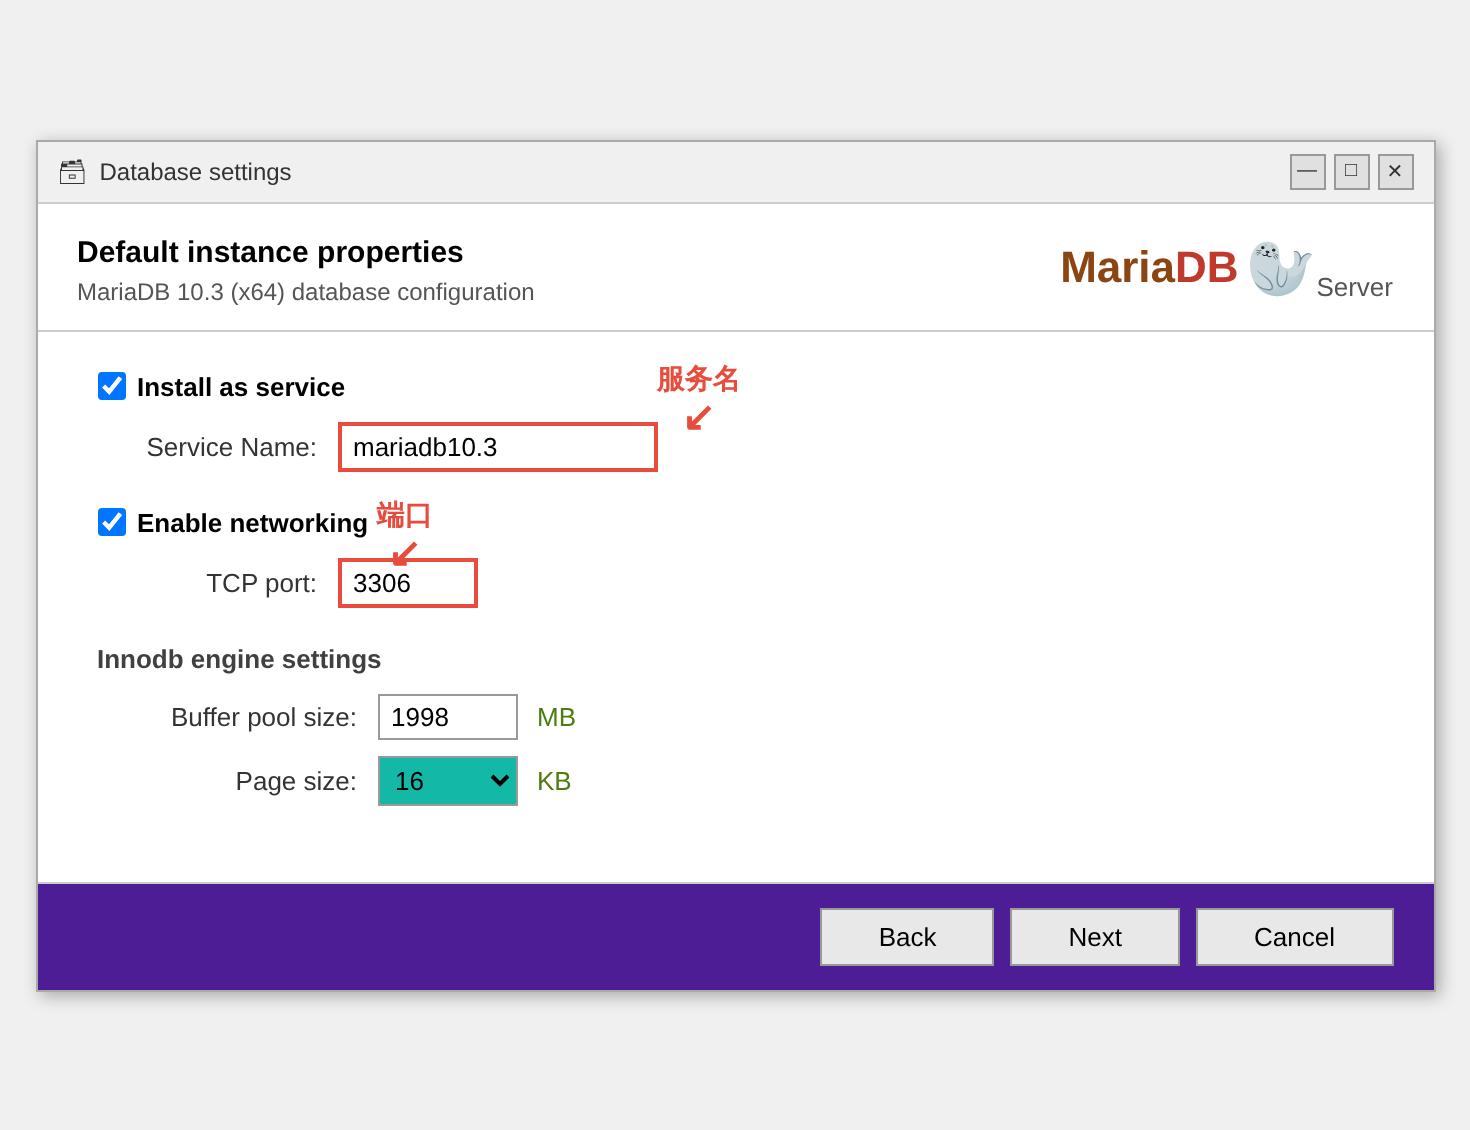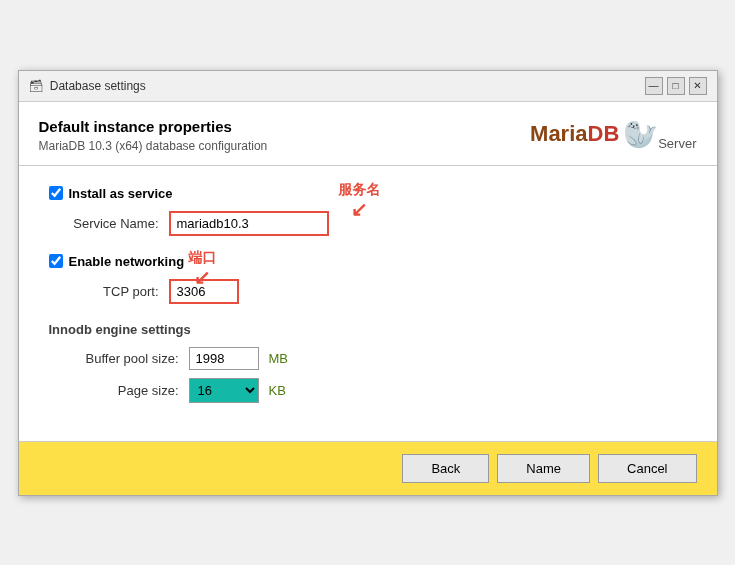--- a/index.html
+++ b/index.html
@@ -141,21 +141,21 @@
     .annotation {
       display: flex;
       flex-direction: column;
       align-items: center;
       position: absolute;
       color: #e74c3c;
       font-size: 14px;
       font-weight: bold;
     }
     .annotation.service-ann {
-      left: 270px;
+      left: 260px;
       top: -30px;
     }
     .annotation.tcp-ann {
       left: 120px;
       top: -30px;
     }
     .innodb-section {
       margin-top: 10px;
     }
     .innodb-title {
@@ -205,21 +205,21 @@
     .footer-divider {
       border: none;
       border-top: 1px solid #ccc;
       margin: 10px 0 0 0;
     }
     .footer {
       padding: 12px 20px;
       display: flex;
       justify-content: flex-end;
       gap: 8px;
-      background: #fde047;
+      background: #4c1d95;
     }
     .footer-btn {
       padding: 6px 28px;
       font-size: 13px;
       border: 1px solid #999;
       background: #e8e8e8;
       cursor: pointer;
       min-width: 80px;
       text-align: center;
     }
@@ -315,16 +315,16 @@
         <span class="innodb-unit">KB</span>
       </div>
     </div>
 
   </div>
 
   <hr class="footer-divider">
 
   <div class="footer">
     <button class="footer-btn">Back</button>
-    <button class="footer-btn">Name</button>
+    <button class="footer-btn">Next</button>
     <button class="footer-btn">Cancel</button>
   </div>
 </div>
 
 </body></html>

